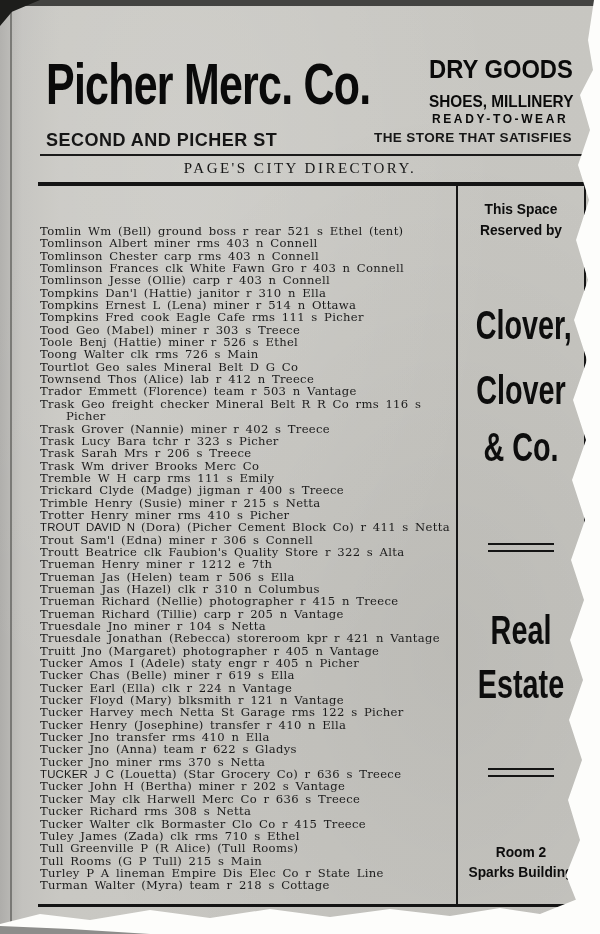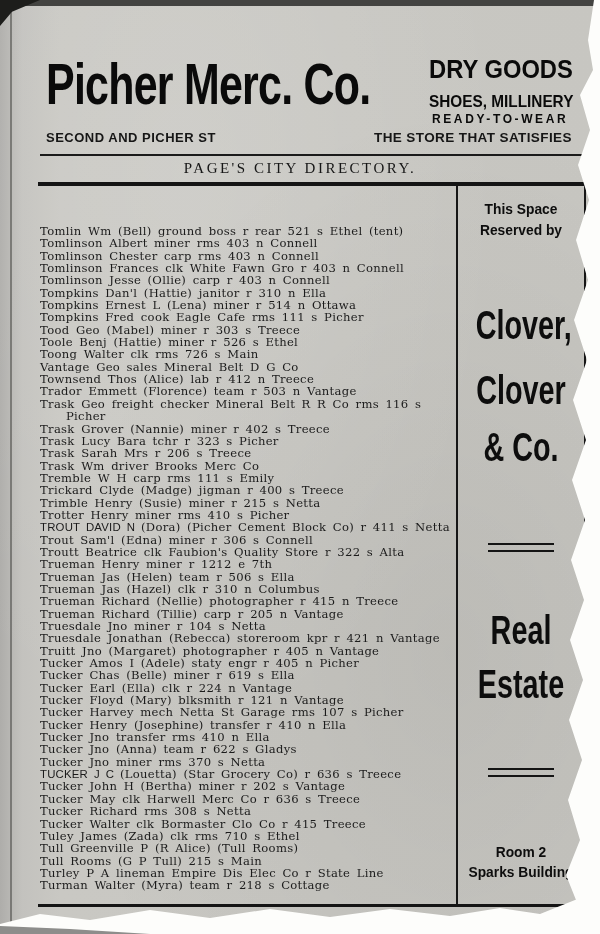--- a/index.html
+++ b/index.html
@@ -15,21 +15,21 @@
       clip-path:polygon(0 0,100% 0,30% 45%,0 100%);}
   .abs{position:absolute;}
   
   .store-name{left:46px;top:50px;font-size:58px;font-weight:700;letter-spacing:-1px;
       transform:scaleX(0.74);transform-origin:left center;white-space:nowrap;color:#0a0a0a;}
   .tag1{left:429px;top:55px;font-size:25px;font-weight:700;transform:scaleX(0.95);
       transform-origin:left center;white-space:nowrap;color:#0a0a0a;}
   .tag2{left:429px;top:92px;font-size:16.5px;font-weight:700;transform:scaleX(0.93);
       transform-origin:left center;white-space:nowrap;color:#0a0a0a;}
   .tag3{left:432px;top:112px;font-size:12px;font-weight:700;letter-spacing:2.6px;white-space:nowrap;color:#0a0a0a;}
-  .addr{left:46px;top:130px;font-size:13px;font-weight:700;letter-spacing:0.5px;white-space:nowrap;}
+  .addr{left:46px;top:130px;font-size:18px;font-weight:700;letter-spacing:0.5px;white-space:nowrap;}
   .slogan{left:374px;top:130px;font-size:13.5px;font-weight:700;letter-spacing:0.4px;white-space:nowrap;}
   .rule-thin{left:40px;top:154px;width:556px;height:2px;background:#1a1a1a;}
   .dir-title{left:0;top:160px;width:600px;text-align:center;font-family:"Liberation Serif",serif;
       font-size:15px;letter-spacing:2.5px;white-space:nowrap;}
   .page-num{left:588px;top:161px;font-family:"Liberation Serif",serif;font-size:14px;}
   .rule-thick{left:38px;top:182px;width:558px;height:3.5px;background:#141414;}
   
   #list{position:absolute;left:40px;top:193px;width:417px;
       font-family:"DejaVu Serif",serif;font-size:11.6px;line-height:12.35px;
       letter-spacing:0.3px;word-spacing:2.5px;color:#1b1b1b;margin-top:32px;}
@@ -95,21 +95,21 @@
   <div class="entry"><span class="entry-text">Tompkins Ernest L (Lena) miner r 514 n Ottawa</span></div>
 
   <div class="entry"><span class="entry-text">Tompkins Fred cook Eagle Cafe rms 111 s Picher</span></div>
 
   <div class="entry"><span class="entry-text">Tood Geo (Mabel) miner r 303 s Treece</span></div>
 
   <div class="entry"><span class="entry-text">Toole Benj (Hattie) miner r 526 s Ethel</span></div>
 
   <div class="entry"><span class="entry-text">Toong Walter clk rms 726 s Main</span></div>
 
-  <div class="entry"><span class="entry-text">Vantage Geo sales Mineral Belt D G Co</span></div>
+  <div class="entry"><span class="entry-text">Tourtlot Geo sales Mineral Belt D G Co</span></div>
 
   <div class="entry"><span class="entry-text">Townsend Thos (Alice) lab r 412 n Treece</span></div>
 
   <div class="entry"><span class="entry-text">Trador Emmett (Florence) team r 503 n Vantage</span></div>
 
   <div class="entry"><span class="entry-text">Trask Geo freight checker Mineral Belt R R Co rms 116 s Picher</span></div>
 
   <div class="entry"><span class="entry-text">Trask Grover (Nannie) miner r 402 s Treece</span></div>
 
   <div class="entry"><span class="entry-text">Trask Lucy Bara tchr r 323 s Picher</span></div>
@@ -150,21 +150,21 @@
   <div class="entry"><span class="entry-text">Truitt Jno (Margaret) photographer r 405 n Vantage</span></div>
 
   <div class="entry"><span class="entry-text">Tucker Amos I (Adele) staty engr r 405 n Picher</span></div>
 
   <div class="entry"><span class="entry-text">Tucker Chas (Belle) miner r 619 s Ella</span></div>
 
   <div class="entry"><span class="entry-text">Tucker Earl (Ella) clk r 224 n Vantage</span></div>
 
   <div class="entry"><span class="entry-text">Tucker Floyd (Mary) blksmith r 121 n Vantage</span></div>
 
-  <div class="entry"><span class="entry-text">Tucker Harvey mech Netta St Garage rms 107 s Picher</span></div>
+  <div class="entry"><span class="entry-text">Tucker Harvey mech Netta St Garage rms 122 s Picher</span></div>
 
   <div class="entry"><span class="entry-text">Tucker Henry (Josephine) transfer r 410 n Ella</span></div>
 
   <div class="entry"><span class="entry-text">Tucker Jno transfer rms 410 n Ella</span></div>
 
   <div class="entry"><span class="entry-text">Tucker Jno (Anna) team r 622 s Gladys</span></div>
 
   <div class="entry"><span class="entry-text">Tucker Jno miner rms 370 s Netta</span></div>
 
   <div class="entry"><span class="entry-bold">TUCKER J C </span><span class="entry-text">(Louetta) (Star Grocery Co) r 636 s Treece</span></div>

